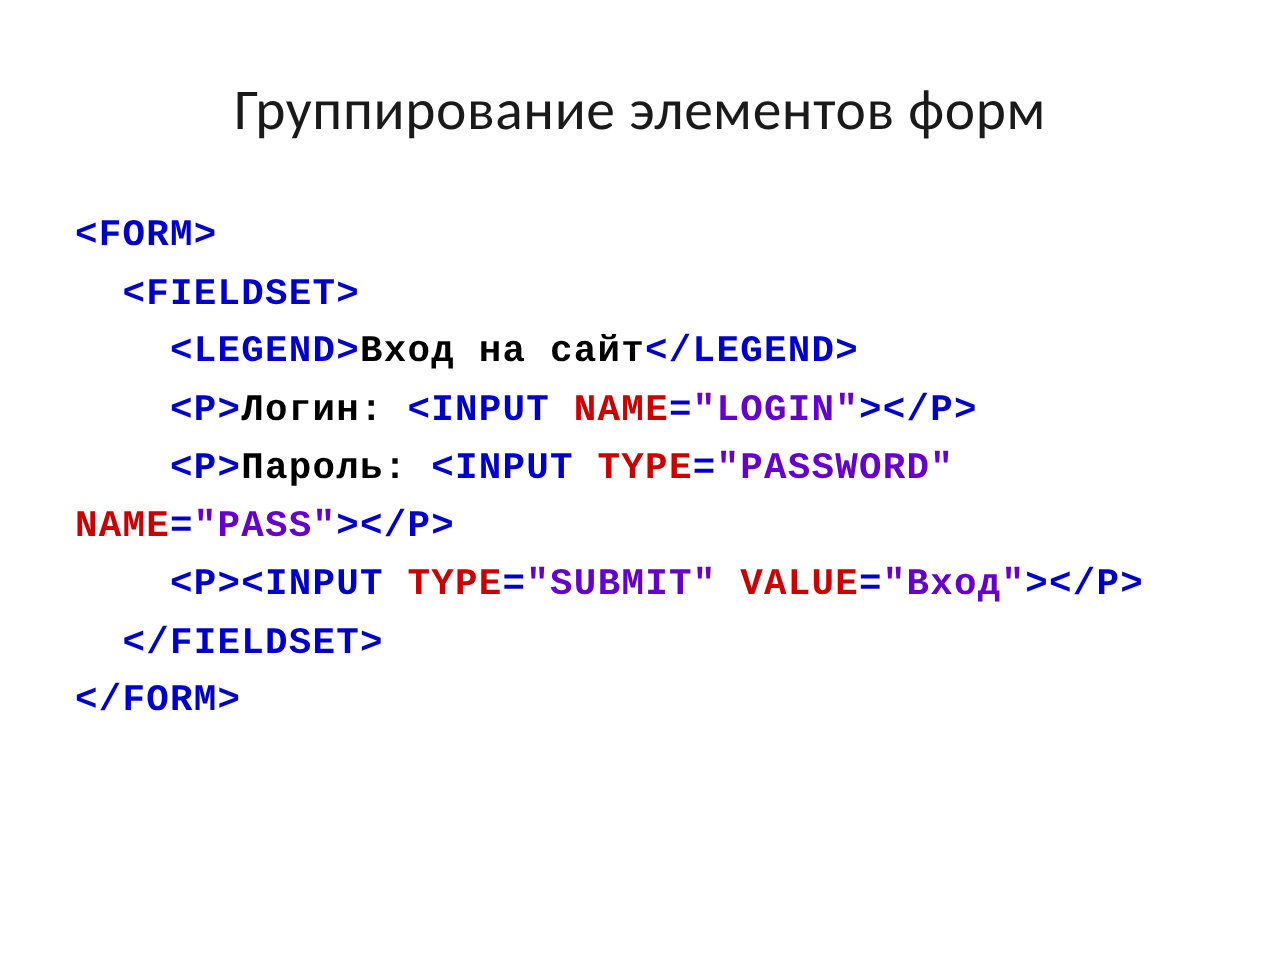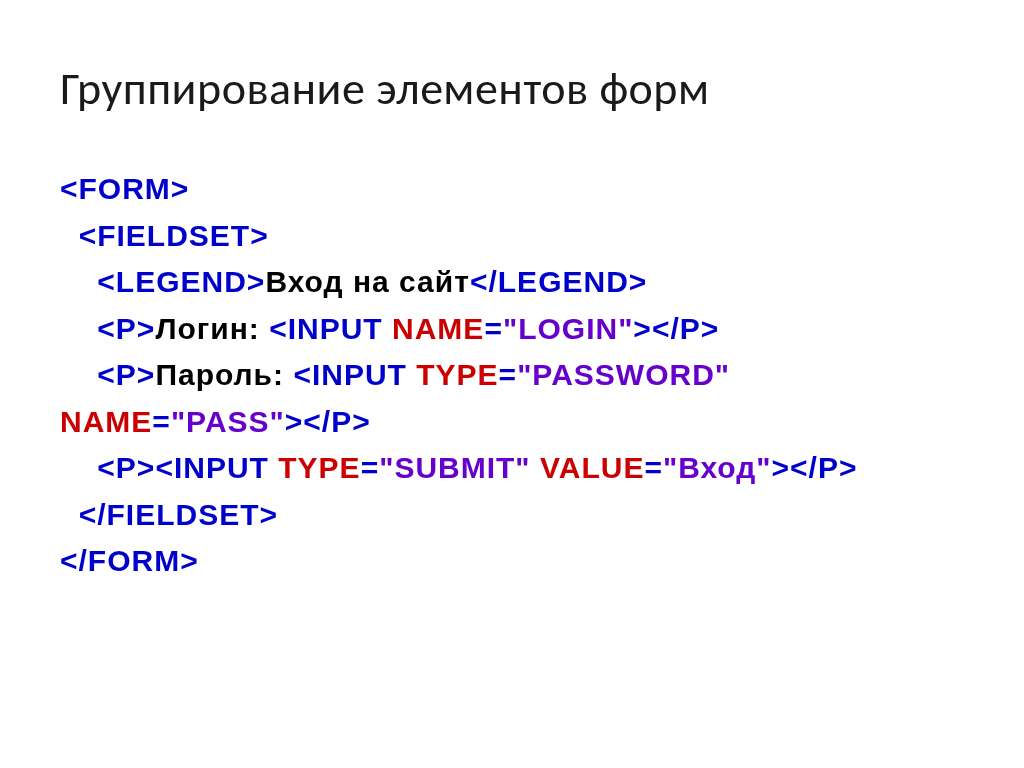--- a/index.html
+++ b/index.html
@@ -15,25 +15,26 @@
   .slide {
     width: 1024px;
     height: 768px;
     box-sizing: border-box;
     padding: 0 60px;
   }
   h1.title {
     font-size: 46px;
     font-weight: 400;
     color: #1a1a1a;
+    text-align: center;
     margin: 60px 0 50px 0;
     letter-spacing: 0.5px;
   }
   pre.code {
-    font-family: Liberation Sans, sans-serif;
+    font-family: Liberation Mono, monospace;
     font-size: 30px;
     line-height: 1.55;
     margin: 0;
     white-space: pre-wrap;
     word-wrap: break-word;
     font-weight: bold;
     letter-spacing: 1px;
   }
   .tag   { color: #0000cc; }
   .attr  { color: #cc0000; }

